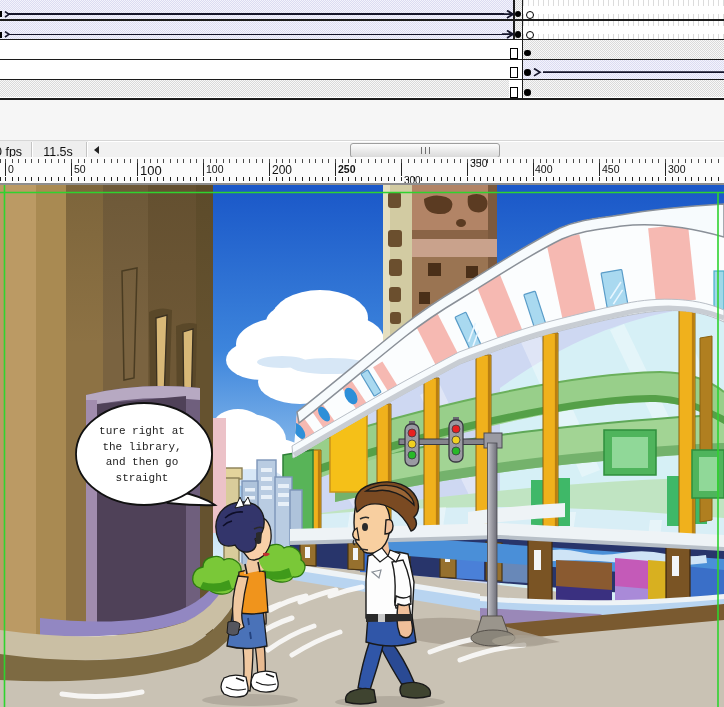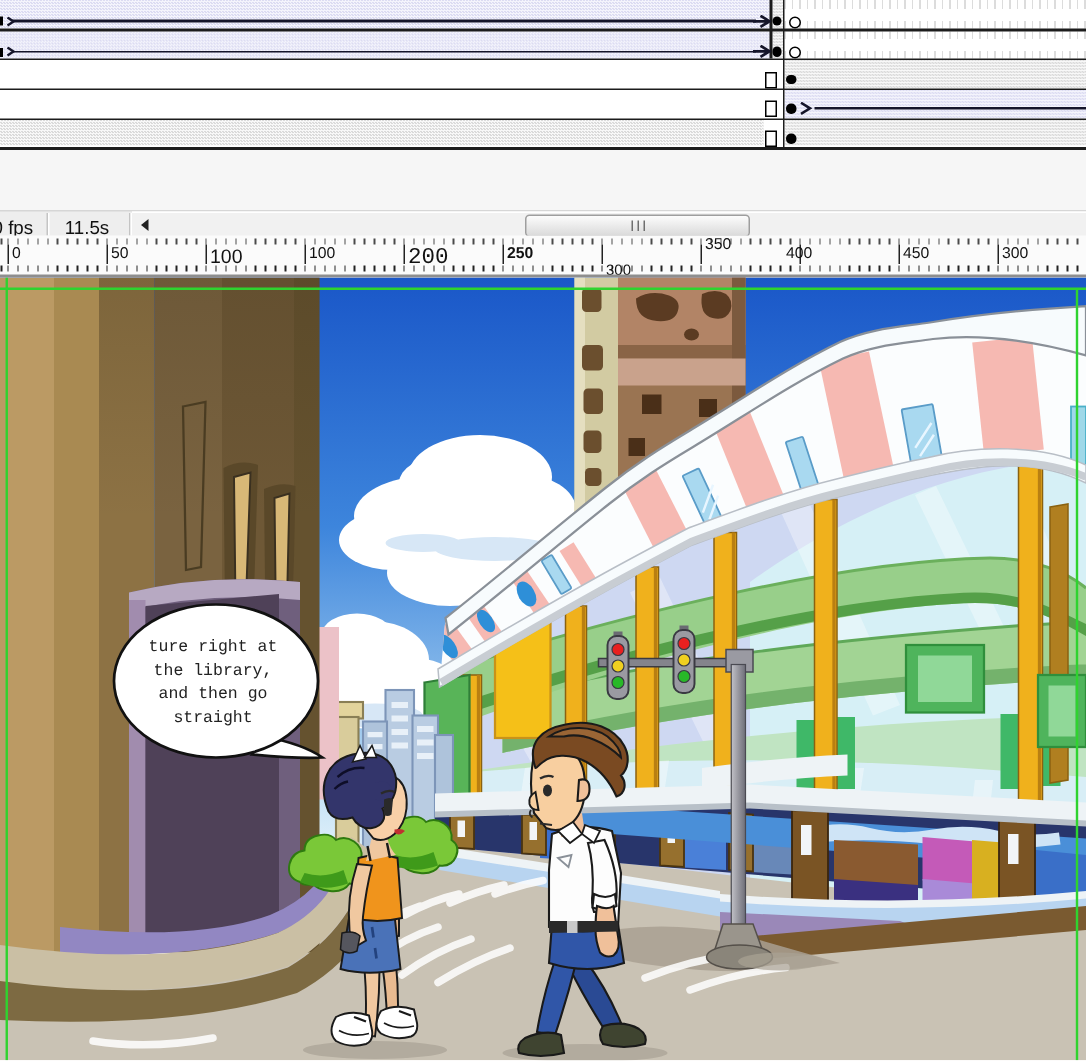--- a/index.html
+++ b/index.html
@@ -108,29 +108,29 @@
     <div id="majors">
         <div class="abs" style="left: 5px; top: 5.5px; width: 1.2px; height: 13.5px; background: rgb(34, 34, 34);"></div>
         <div class="abs" style="left: 8px; top: 6px; font-size: 10.5px; color: rgb(17, 17, 17);">0</div>
         <div class="abs" style="left: 71px; top: 5.5px; width: 1.2px; height: 13.5px; background: rgb(34, 34, 34);"></div>
         <div class="abs" style="left: 74px; top: 6px; font-size: 10.5px; color: rgb(17, 17, 17);">50</div>
         <div class="abs" style="left: 137px; top: 5.5px; width: 1.2px; height: 13.5px; background: rgb(34, 34, 34);"></div>
         <div class="abs" style="left: 140px; top: 6px; font-size: 13px; color: rgb(17, 17, 17);">100</div>
         <div class="abs" style="left: 203px; top: 5.5px; width: 1.2px; height: 13.5px; background: rgb(34, 34, 34);"></div>
         <div class="abs" style="left: 206px; top: 6px; font-size: 10.5px; color: rgb(17, 17, 17);">100</div>
         <div class="abs" style="left: 269px; top: 5.5px; width: 1.2px; height: 13.5px; background: rgb(34, 34, 34);"></div>
-        <div class="abs" style="left: 272px; top: 6px; font-size: 15px; color: rgb(17, 17, 17); font-family: Liberation Mono, monospace;">200</div>
+        <div class="abs" style="left: 272px; top: 6px; font-size: 12px; color: rgb(17, 17, 17);">200</div>
         <div class="abs" style="left: 335px; top: 5.5px; width: 1.2px; height: 13.5px; background: rgb(34, 34, 34);"></div>
         <div class="abs" style="left: 338px; top: 6px; font-size: 10.5px; color: rgb(17, 17, 17); font-weight: bold;">250</div>
         <div class="abs" style="left: 401px; top: 5.5px; width: 1.2px; height: 13.5px; background: rgb(34, 34, 34);"></div>
         <div class="abs" style="left: 404px; top: 18px; font-size: 10px; color: rgb(17, 17, 17);">300</div>
         <div class="abs" style="left: 467px; top: 5.5px; width: 1.2px; height: 13.5px; background: rgb(34, 34, 34);"></div>
         <div class="abs" style="left: 470px; top: 0; font-size: 10.5px; color: rgb(17, 17, 17);">350</div>
         <div class="abs" style="left: 533px; top: 5.5px; width: 1.2px; height: 13.5px; background: rgb(34, 34, 34);"></div>
-        <div class="abs" style="left: 524px; top: 6px; font-size: 10.5px; color: rgb(17, 17, 17);">400</div>
+        <div class="abs" style="left: 535px; top: 6px; font-size: 10.5px; color: rgb(17, 17, 17);">400</div>
         <div class="abs" style="left: 599px; top: 5.5px; width: 1.2px; height: 13.5px; background: rgb(34, 34, 34);"></div>
         <div class="abs" style="left: 602px; top: 6px; font-size: 10.5px; color: rgb(17, 17, 17);">450</div>
         <div class="abs" style="left: 665px; top: 5.5px; width: 1.2px; height: 13.5px; background: rgb(34, 34, 34);"></div>
         <div class="abs" style="left: 668px; top: 6px; font-size: 10.5px; color: rgb(17, 17, 17);">300</div>
       </div>
   </div>
   <div class="abs" style="left:0;top:183.2px;width:724px;height:1.7px;background:#8e8e8e;"></div>
 
   <svg class="abs" style="left:0;top:185px;" width="724" height="522" viewBox="0 185 724 522">
     <defs>

